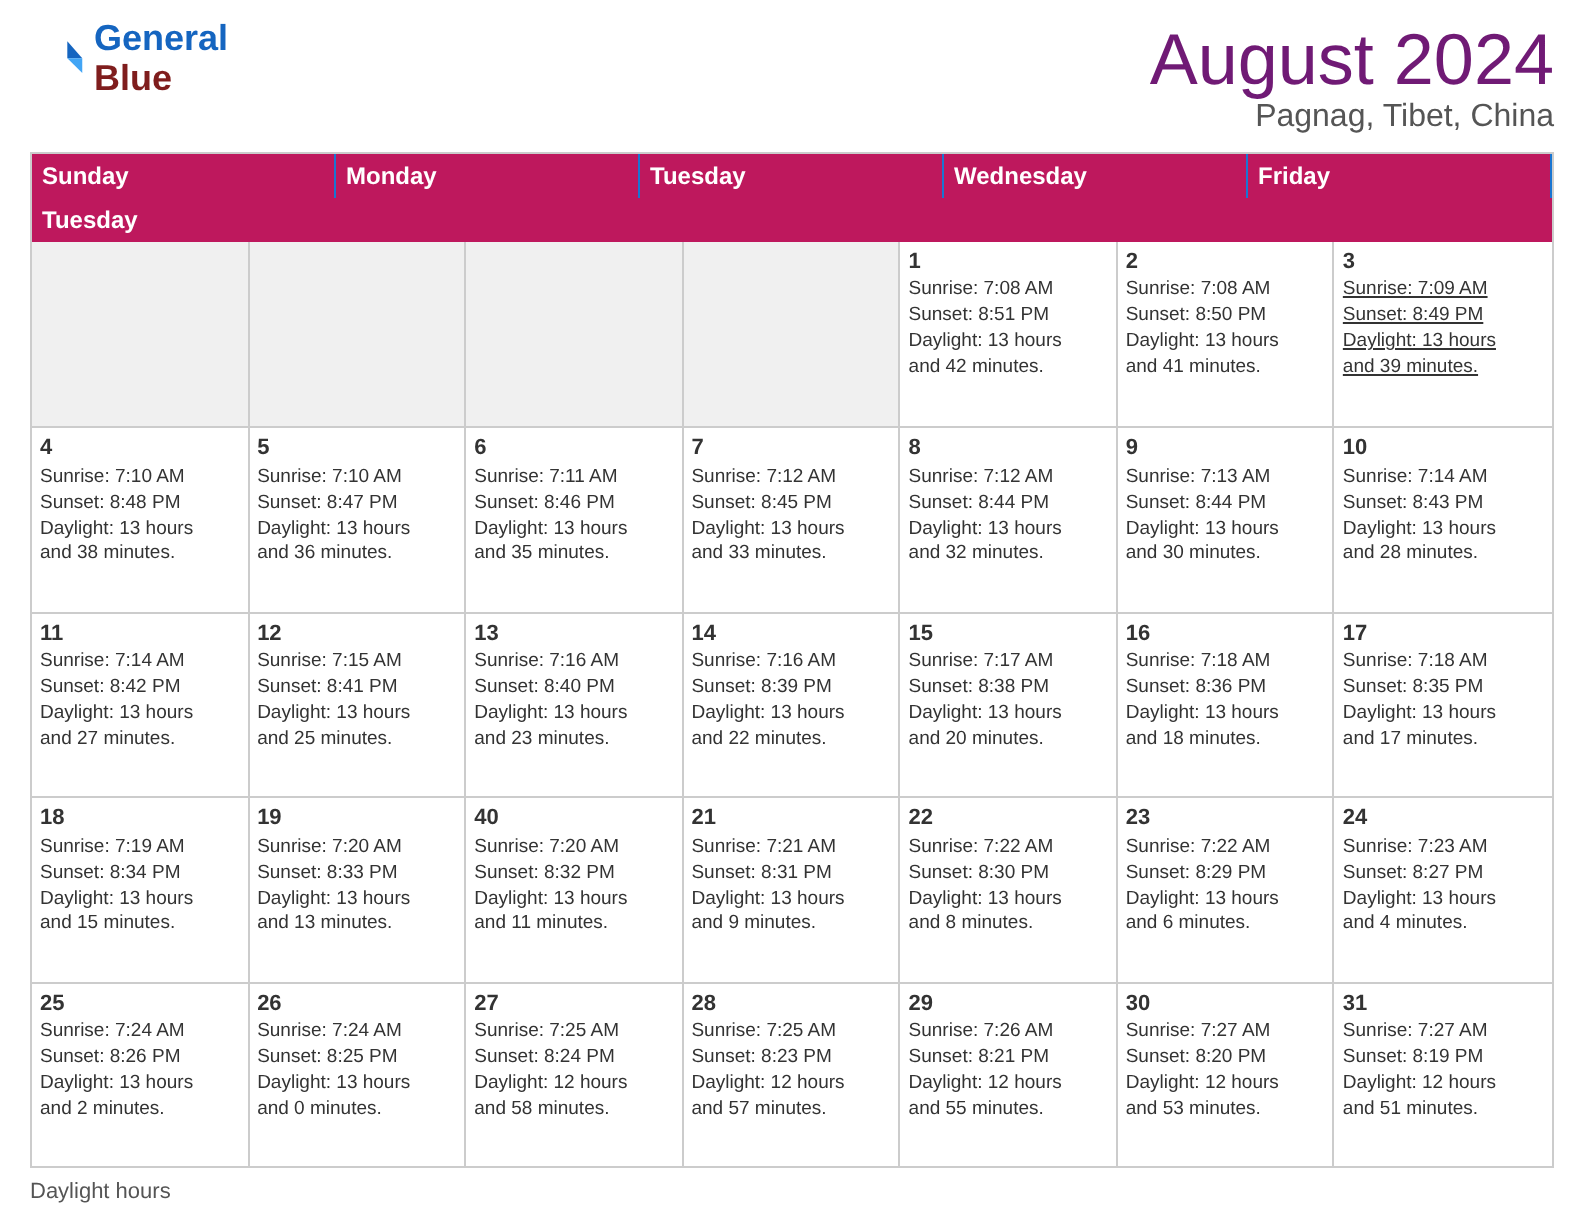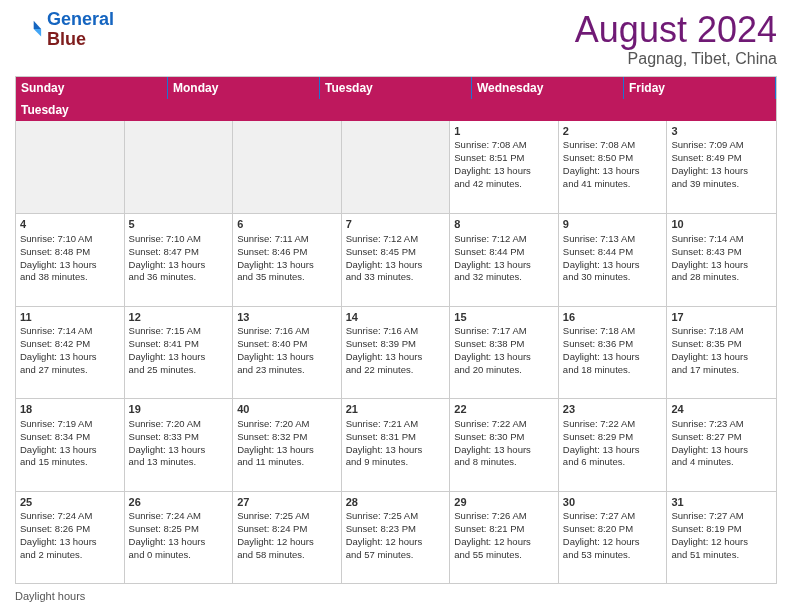--- a/index.html
+++ b/index.html
@@ -148,21 +148,21 @@
           <div class="cal-cell shaded empty"></div>
           <div class="cal-cell shaded empty"></div>
           <div class="cal-cell"><span class="day-num">1</span><span style="white-space: pre-line;">Sunrise: 7:08 AM
 Sunset: 8:51 PM
 Daylight: 13 hours
 and 42 minutes.</span></div>
           <div class="cal-cell"><span class="day-num">2</span><span style="white-space: pre-line;">Sunrise: 7:08 AM
 Sunset: 8:50 PM
 Daylight: 13 hours
 and 41 minutes.</span></div>
-          <div class="cal-cell"><span class="day-num">3</span><span style="white-space: pre-line;">Sunrise: 7:09 AM
+          <div class="cal-cell"><span class="day-num">3</span><span style="white-space: pre-line; text-decoration: underline;">Sunrise: 7:09 AM
 Sunset: 8:49 PM
 Daylight: 13 hours
 and 39 minutes.</span></div>
         </div>
         <div class="cal-row">
           <div class="cal-cell"><span class="day-num">4</span><span style="white-space: pre-line;">Sunrise: 7:10 AM
 Sunset: 8:48 PM
 Daylight: 13 hours
 and 38 minutes.</span></div>
           <div class="cal-cell"><span class="day-num">5</span><span style="white-space: pre-line;">Sunrise: 7:10 AM

